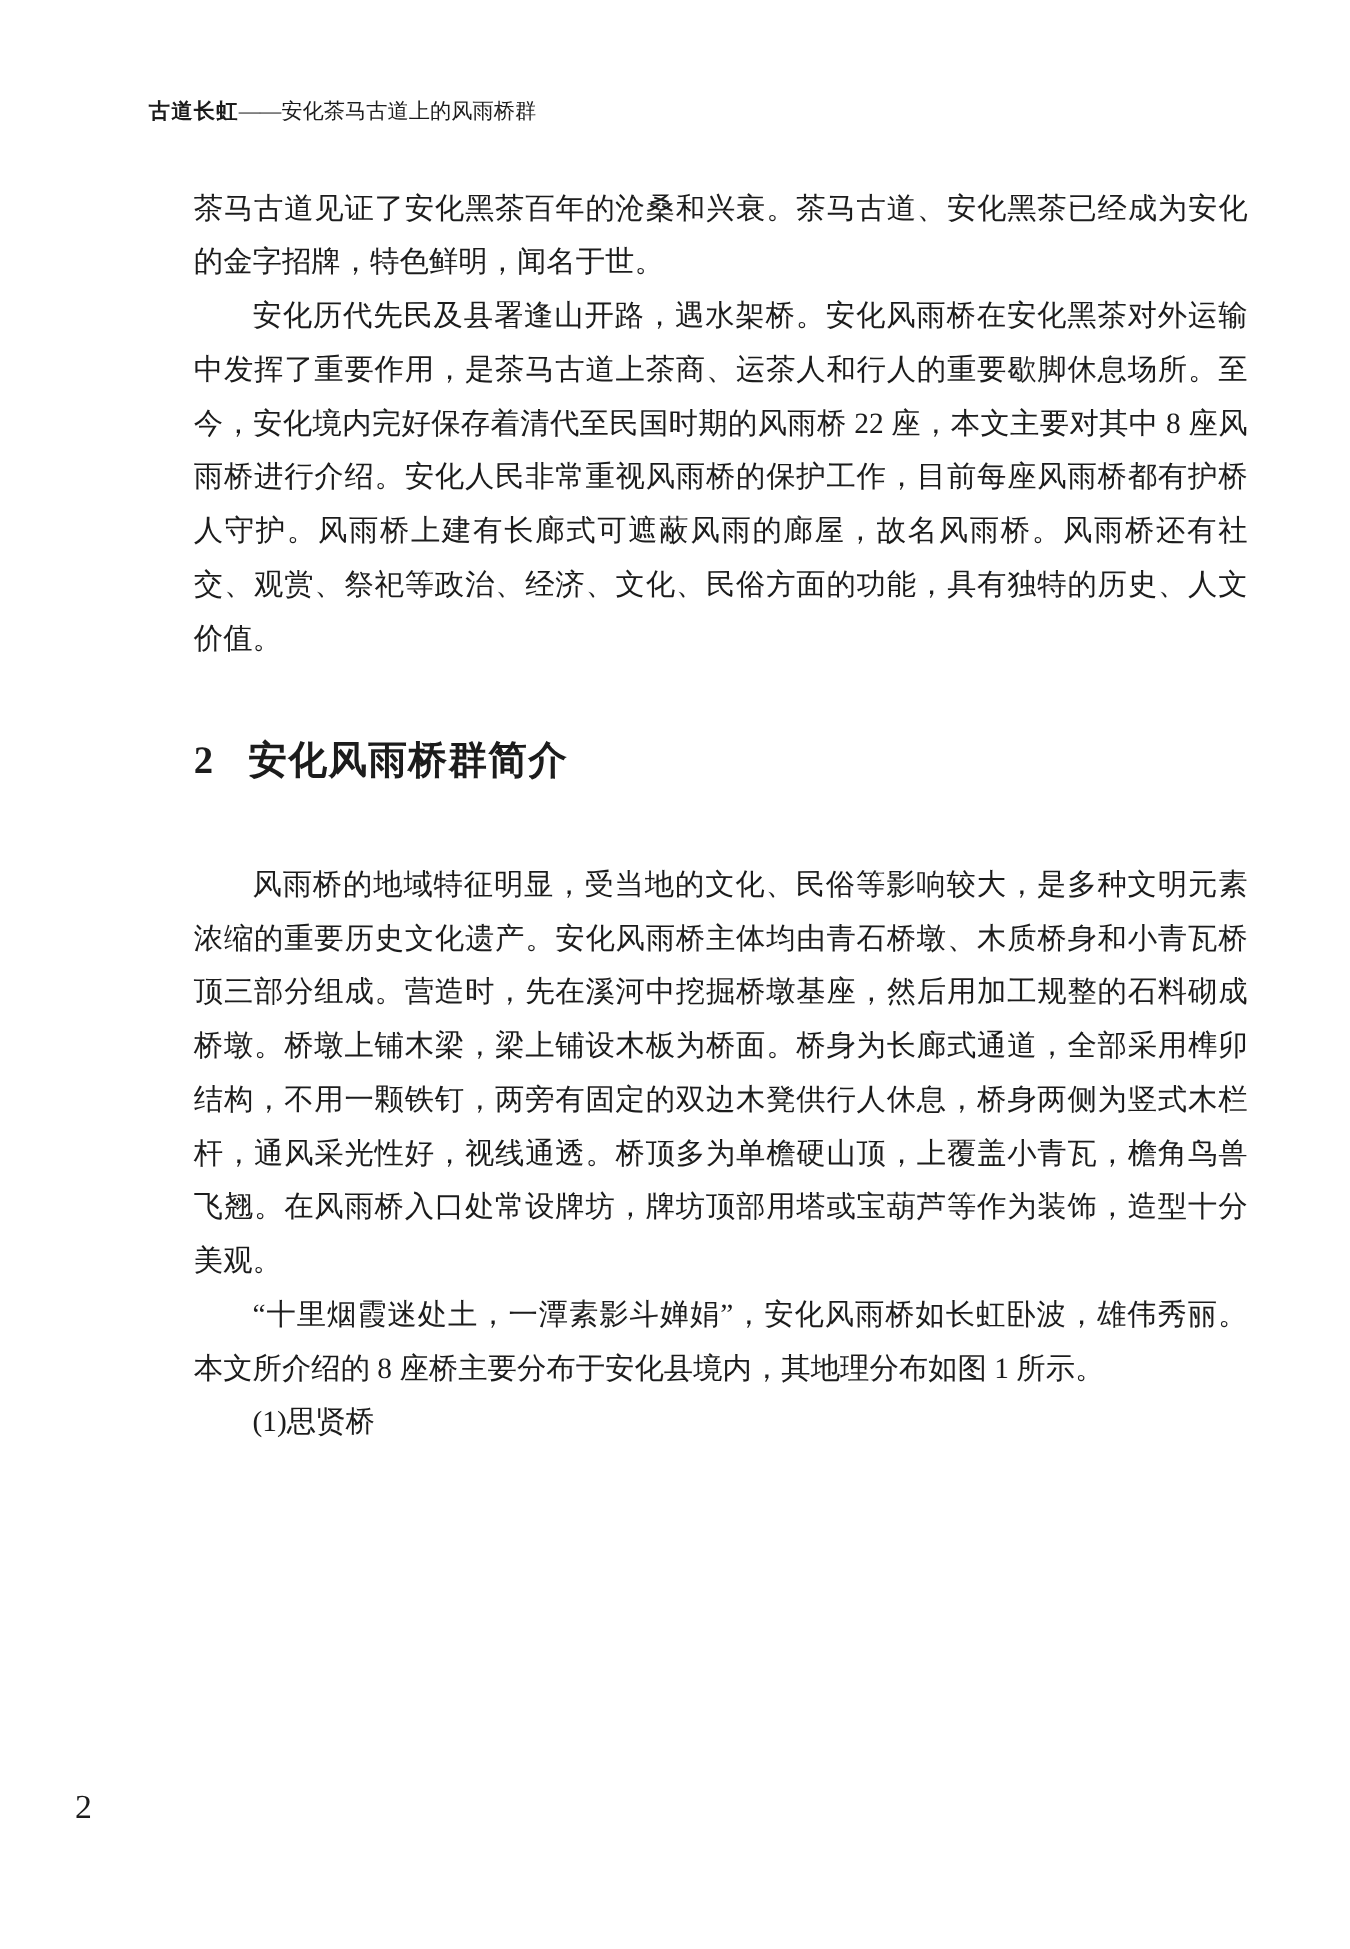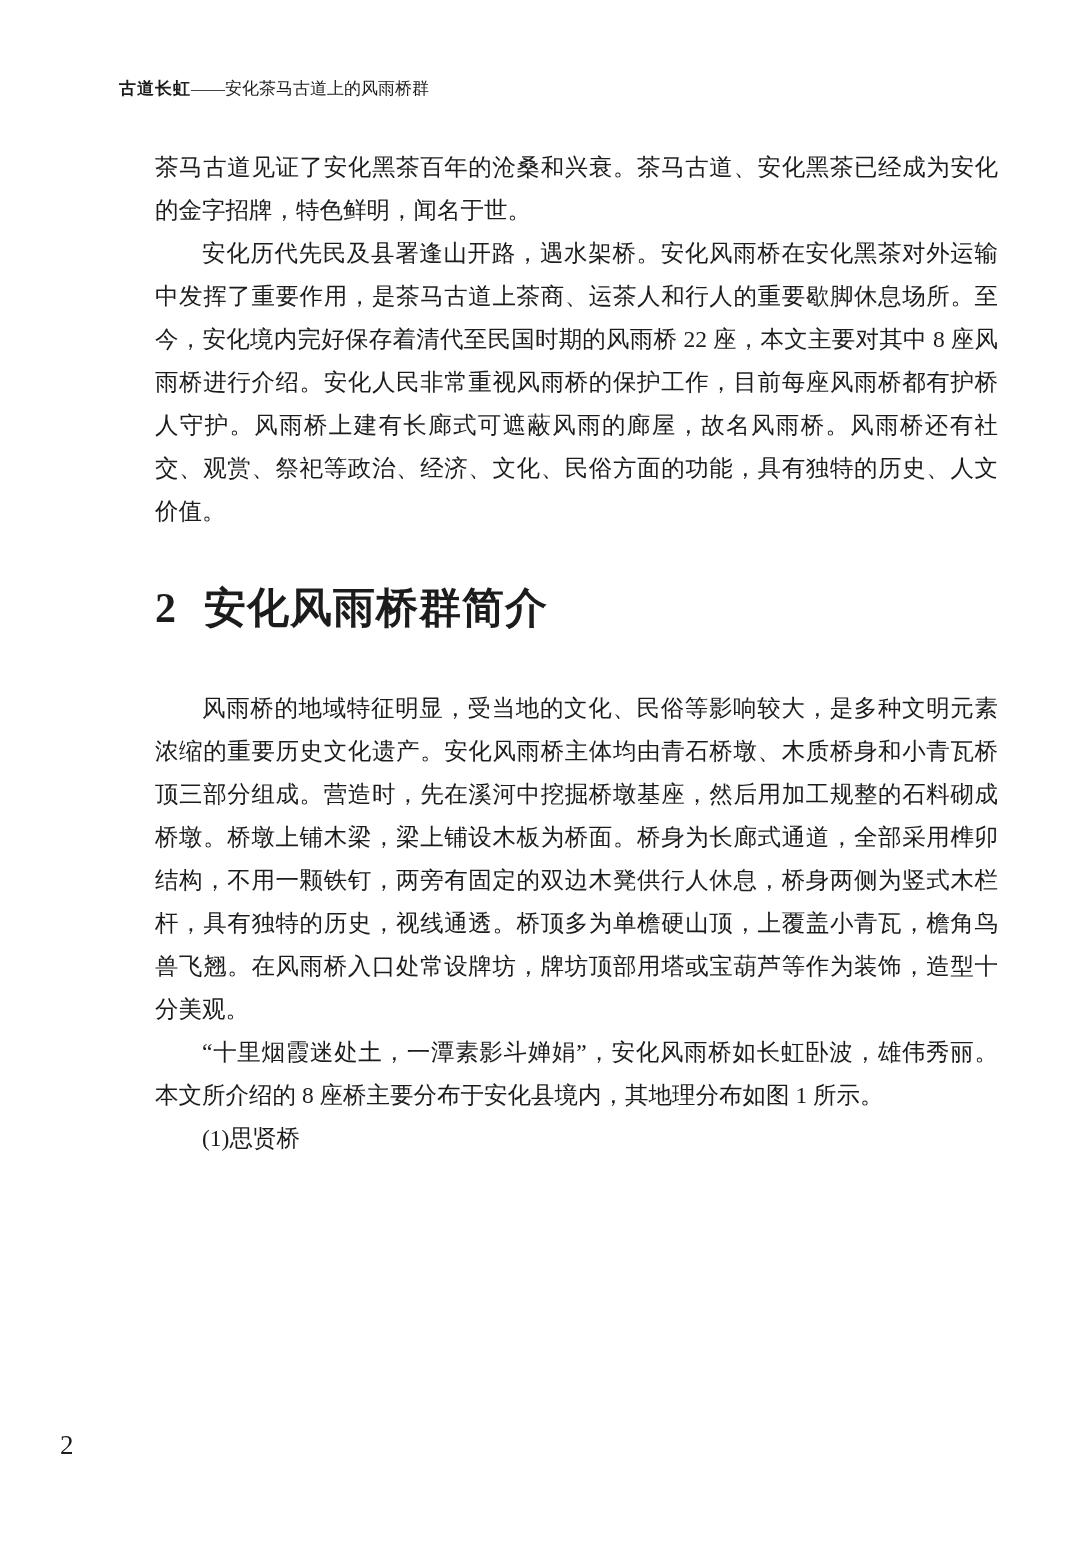--- a/index.html
+++ b/index.html
@@ -55,21 +55,21 @@
     padding: 0;
   }
   .indent {
     text-indent: 2em;
   }
   
   .section-heading {
     margin: 52px 0 56px 0;
     font-family: "Liberation Sans", "DejaVu Sans", sans-serif;
     font-weight: bold;
-    font-size: 42px;
+    font-size: 31px;
     line-height: 46px;
     text-align: left;
     text-indent: 0;
     letter-spacing: 1px;
   }
   .section-number {
     font-family: "Liberation Serif", "DejaVu Serif", serif;
     font-weight: bold;
     margin-right: 27px;
   }
@@ -95,21 +95,21 @@
 
     <p>茶马古道见证了安化黑茶百年的沧桑和兴衰。茶马古道、安化黑茶已经成为安化的金字招牌，特色鲜明，闻名于世。</p>
 
     <p class="indent">安化历代先民及县署逢山开路，遇水架桥。安化风雨桥在安化黑茶对外运输中发挥了重要作用，是茶马古道上茶商、运茶人和行人的重要歇脚休息场所。至今，安化境内完好保存着清代至民国时期的风雨桥 22 座，本文主要对其中 8 座风雨桥进行介绍。安化人民非常重视风雨桥的保护工作，目前每座风雨桥都有护桥人守护。风雨桥上建有长廊式可遮蔽风雨的廊屋，故名风雨桥。风雨桥还有社交、观赏、祭祀等政治、经济、文化、民俗方面的功能，具有独特的历史、人文价值。</p>
 
 
     <div class="section-heading">
       <span class="section-number">2</span><span>安化风雨桥群简介</span>
     </div>
 
-    <p class="indent">风雨桥的地域特征明显，受当地的文化、民俗等影响较大，是多种文明元素浓缩的重要历史文化遗产。安化风雨桥主体均由青石桥墩、木质桥身和小青瓦桥顶三部分组成。营造时，先在溪河中挖掘桥墩基座，然后用加工规整的石料砌成桥墩。桥墩上铺木梁，梁上铺设木板为桥面。桥身为长廊式通道，全部采用榫卯结构，不用一颗铁钉，两旁有固定的双边木凳供行人休息，桥身两侧为竖式木栏杆，具有独特的历史，视线通透。桥顶多为单檐硬山顶，上覆盖小青瓦，檐角鸟兽飞翘。在风雨桥入口处常设牌坊，牌坊顶部用塔或宝葫芦等作为装饰，造型十分美观。</p>
+    <p class="indent">风雨桥的地域特征明显，受当地的文化、民俗等影响较大，是多种文明元素浓缩的重要历史文化遗产。安化风雨桥主体均由青石桥墩、木质桥身和小青瓦桥顶三部分组成。营造时，先在溪河中挖掘桥墩基座，然后用加工规整的石料砌成桥墩。桥墩上铺木梁，梁上铺设木板为桥面。桥身为长廊式通道，全部采用榫卯结构，不用一颗铁钉，两旁有固定的双边木凳供行人休息，桥身两侧为竖式木栏杆，通风采光性好，视线通透。桥顶多为单檐硬山顶，上覆盖小青瓦，檐角鸟兽飞翘。在风雨桥入口处常设牌坊，牌坊顶部用塔或宝葫芦等作为装饰，造型十分美观。</p>
 
     <p class="indent">“十里烟霞迷处土，一潭素影斗婵娟”，安化风雨桥如长虹卧波，雄伟秀丽。本文所介绍的 8 座桥主要分布于安化县境内，其地理分布如图 1 所示。</p>
 
     <p class="indent">(1)思贤桥</p>
 
 
   </div>
 
   <div class="page-number">2</div>
 

